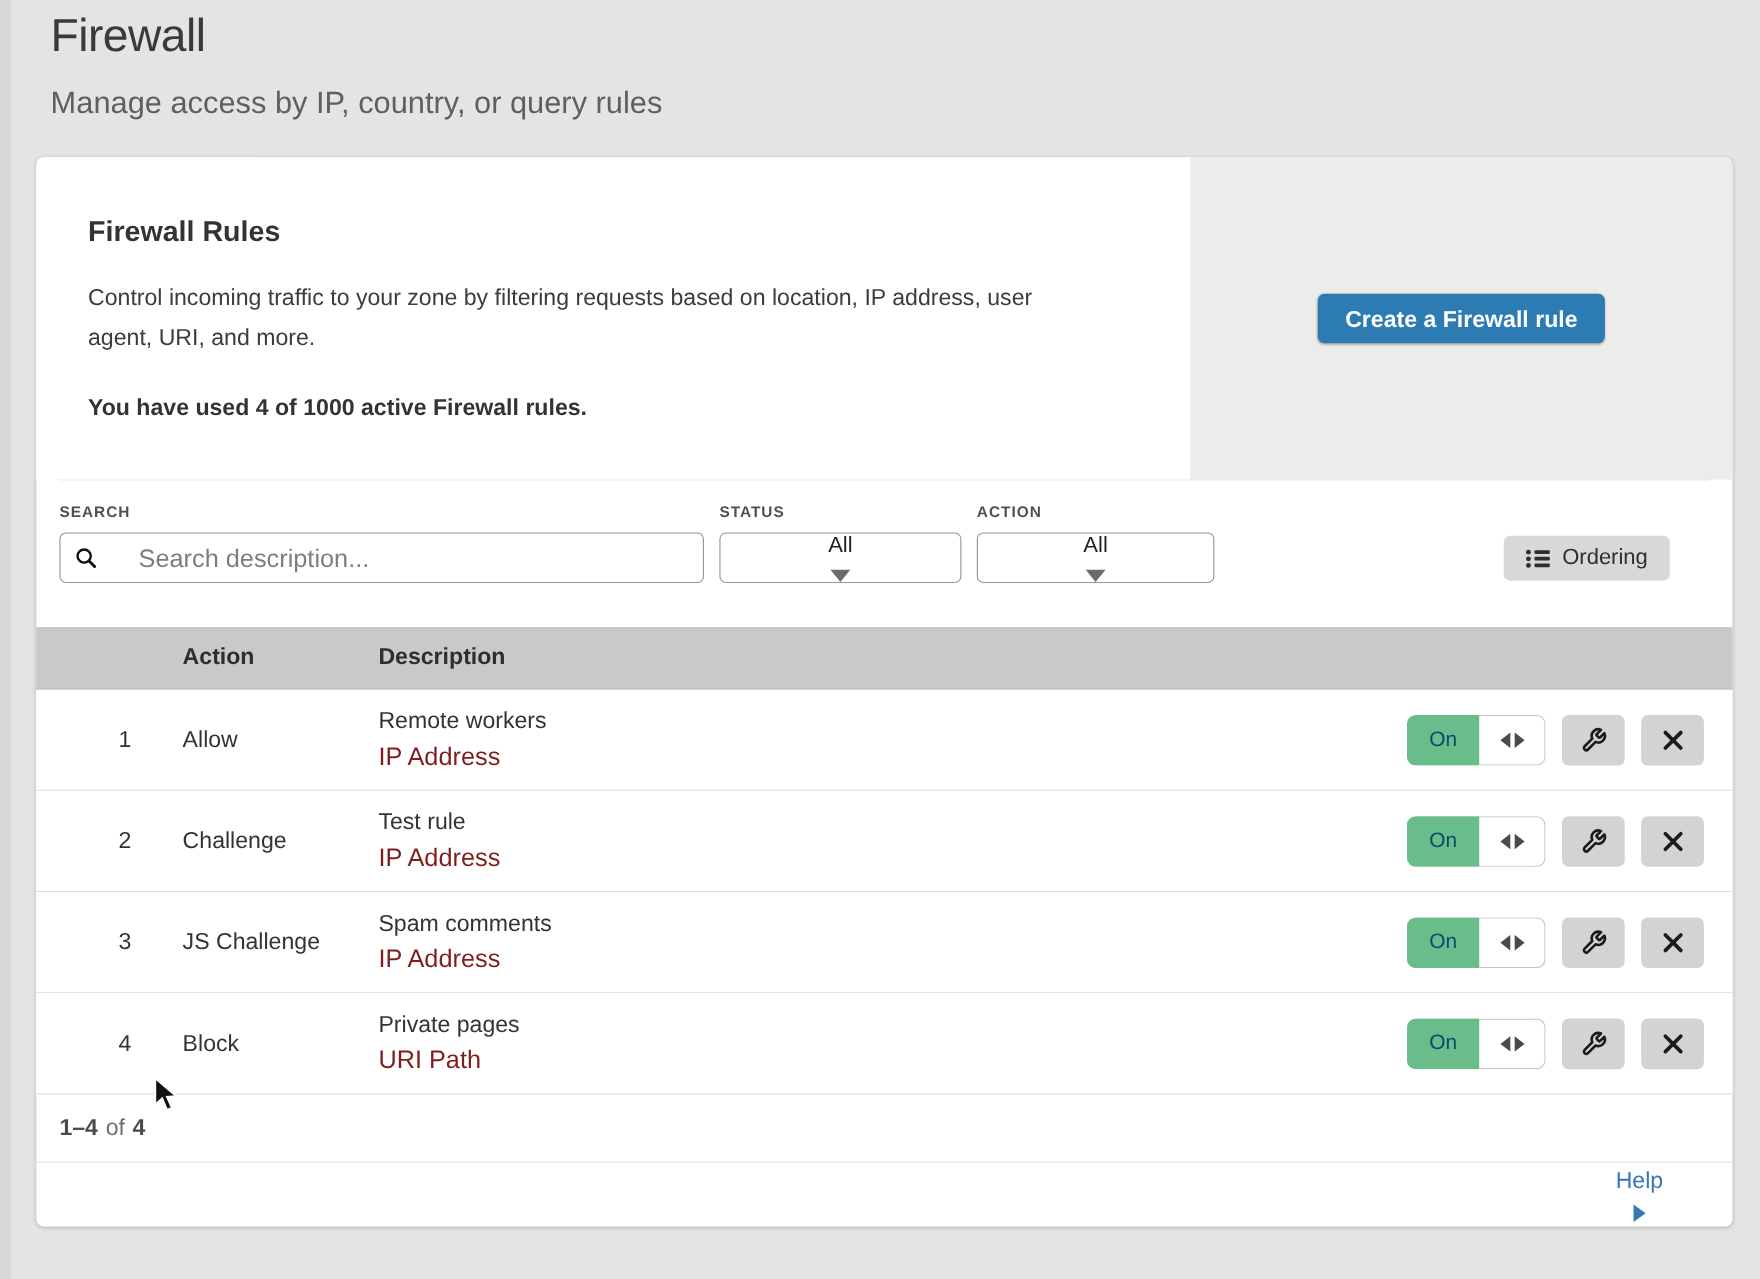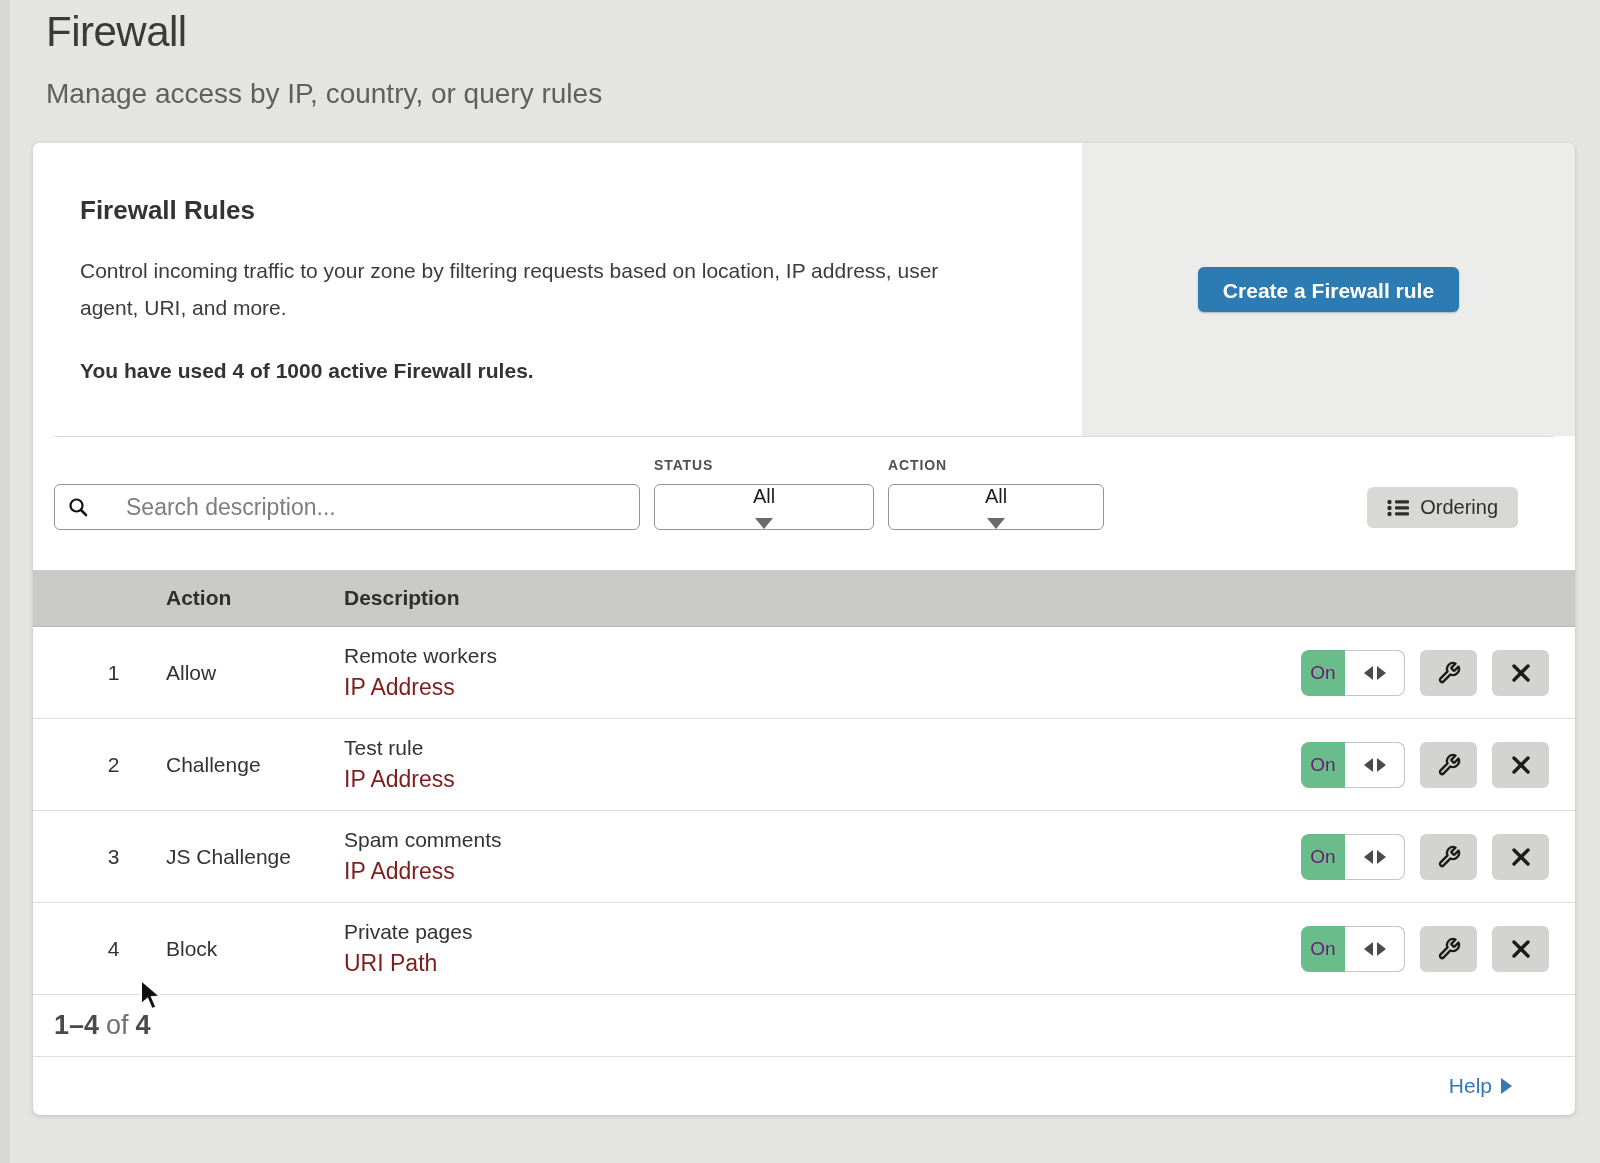--- a/index.html
+++ b/index.html
@@ -98,51 +98,51 @@
   }
   .rule-num { font-size: 21px; color: #333; }
   .rule-action { font-size: 21px; color: #333; }
   .desc-title { font-size: 21px; color: #333; }
   .desc-sub { margin-top: 6px; font-size: 23px; color: #7f1d1d; }
   .row-controls { display: flex; align-items: center; gap: 15px; padding-right: 26px; }
 
   .toggle { display: flex; height: 46px; border-radius: 8px; overflow: hidden; cursor: pointer;
             box-shadow: 0 0 0 1px #c6c6c6 inset; }
   .toggle-on {
-    width: 44px; background: var(--toggle-green, #68bd8b); color: #701a75;
+    width: 66px; background: var(--toggle-green, #68bd8b); color: #0c4a6e;
     display: flex; align-items: center; justify-content: center;
     font-size: 19px; border-radius: 8px 0 0 8px;
   }
   .toggle-handle {
     width: 60px; background: #fff; border: 1px solid #c6c6c6; border-left: none;
     border-radius: 0 8px 8px 0;
     display: flex; align-items: center; justify-content: center; gap: 4px;
   }
   .tri-left { width:0;height:0;border-top:7px solid transparent;border-bottom:7px solid transparent;border-right:9px solid #4a4a4a; }
   .tri-right { width:0;height:0;border-top:7px solid transparent;border-bottom:7px solid transparent;border-left:9px solid #4a4a4a; }
 
   .icon-btn {
     width: 57px; height: 46px; background: #d3d3d1; border: none; border-radius: 6px;
     display: flex; align-items: center; justify-content: center; cursor: pointer;
   }
 
   
   .pagination {
     height: 62px; border-bottom: 1px solid #e0e0e0;
     display: flex; align-items: center; padding-left: 21px;
-    font-size: 27px; color: #6f6f6f; gap: 7px;
+    font-size: 21px; color: #6f6f6f; gap: 7px;
   }
   .pagination .strong { font-weight: 700; color: #4a4a4a; }
   .card-footer {
     height: 58px; display: flex; align-items: center; justify-content: flex-end;
     padding-right: 63px;
   }
   .help-link {
     display: flex; align-items: center; gap: 9px;
-    font-size: 21px; color: var(--link-blue, #3478b6); cursor: pointer; text-decoration: none;
+    font-size: 21px; color: var(--link-blue, #3478b6); cursor: pointer; text-decoration: none; flex-direction: column;
   }
   .tri-help {
     width: 0; height: 0;
     border-top: 8px solid transparent; border-bottom: 8px solid transparent;
     border-left: 11px solid var(--link-blue, #3478b6);
   }
 
   .cursor { position: absolute; left: 138px; top: 978px; pointer-events: none; }
 </style>
 </head>
@@ -163,20 +163,21 @@
       <p class="intro-desc">Control incoming traffic to your zone by filtering requests based on location, IP address, user agent, URI, and more.</p>
       <p class="intro-usage">You have used 4 of 1000 active Firewall rules.</p>
     </div>
     <div class="intro-right">
       <button class="btn-primary">Create a Firewall rule</button>
     </div>
   </section>
 
   <section class="filters">
     <div class="filter-group">
+      <label class="filter-label">SEARCH</label>
       <div class="input-wrap">
         <svg width="20" height="20" viewBox="0 0 20 20">
           <circle cx="8.5" cy="8.5" r="6" fill="none" stroke="#111" stroke-width="2.2"></circle>
           <line x1="13" y1="13" x2="18" y2="18" stroke="#111" stroke-width="2.6" stroke-linecap="round"></line>
         </svg>
         <input type="text" placeholder="Search description..." style="">
       </div>
     </div>
 
     <div class="filter-group">

